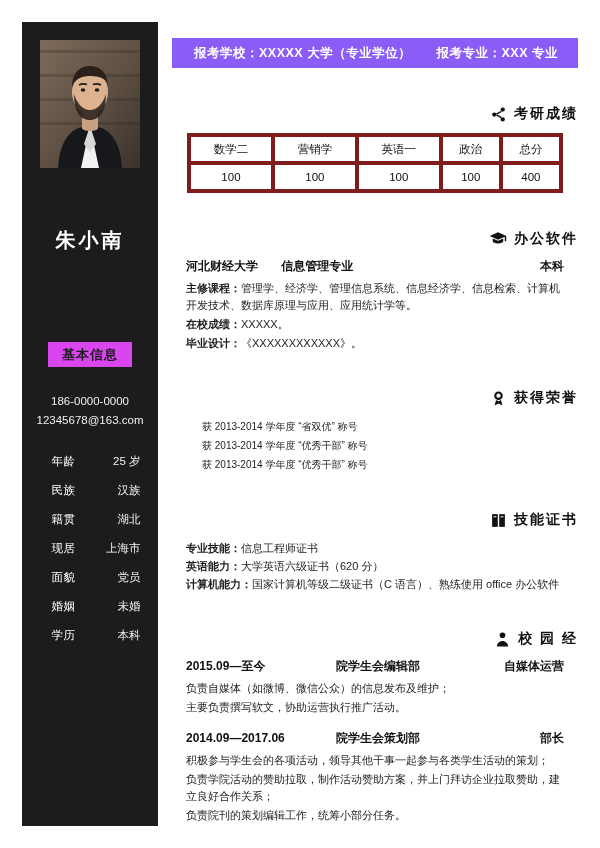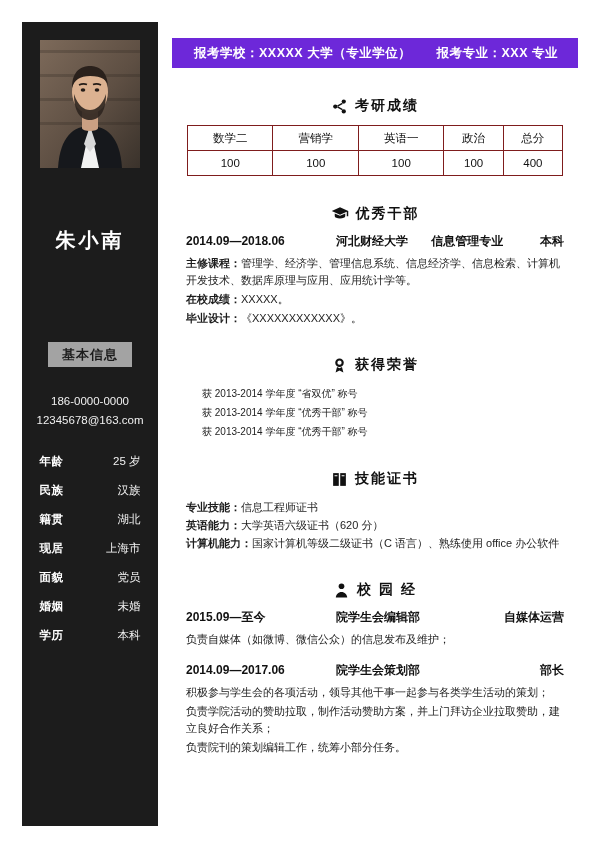--- a/index.html
+++ b/index.html
@@ -54,21 +54,21 @@
     font-weight: bold;
     color: #ffffff;
   }
 
   .section-chip {
     position: absolute;
     left: 26px;
     top: 320px;
     width: 84px;
     height: 25px;
-    background: #a3a3a3;
+    background: #d946ef;
     color: #1c1c1c;
     font-size: 13px;
     font-weight: bold;
     line-height: 25px;
     text-align: center;
     letter-spacing: 1px;
   }
 
   .contact {
     position: absolute;
@@ -89,22 +89,23 @@
   }
   .inforow {
     display: flex;
     justify-content: center;
     align-items: baseline;
     height: 29px;
     font-size: 11.5px;
     color: #ffffff;
   }
   .inforow .k {
-    font-weight: bold;
+    font-weight: normal;
     width: 36px;
+    text-align: right;
     letter-spacing: 0.5px;
   }
   .inforow .v {
     width: 56px;
     text-align: right;
     padding-left: 9px;
     color: #f2f2f2;
   }
 
   
@@ -112,21 +113,21 @@
     position: absolute;
     left: 172px;
     top: 22px;
     width: 406px;
     height: 804px;
   }
 
   .topbar {
     position: relative;
     height: 30px;
-    background: #6d28d9;
+    background: #8b5cf6;
     color: #ffffff;
     margin-top: 16px;
   }
   .topbar .t1 {
     position: absolute;
     left: 22px;
     top: 0;
     line-height: 30px;
     font-size: 12.5px;
     font-weight: bold;
@@ -138,40 +139,40 @@
     top: 0;
     line-height: 30px;
     font-size: 12.5px;
     font-weight: bold;
     letter-spacing: 0.5px;
   }
 
   .sec-head {
     display: flex;
     align-items: center;
-    justify-content: center;
+    justify-content: flex-end;
     gap: 7px;
-    margin-top: 29px;
+    margin-top: 37px;
     margin-bottom: 10px;
   }
   .sec-head .ico { line-height: 0; }
   .sec-head .ttl {
     font-size: 14px;
     font-weight: bold;
     color: #111111;
     letter-spacing: 2px;
   }
 
   table.scores {
     border-collapse: collapse;
     width: 376px;
     margin: 4px auto 0 auto;
   }
   table.scores td {
-    border: 1px solid #7f1d1d;
+    border: 4px solid #7f1d1d;
     height: 22px;
     text-align: center;
     font-size: 11.5px;
     color: #111111;
   }
   table.scores tr.head td { font-weight: normal; }
 
   .block { padding: 0 14px 0 14px; }
 
   .entry-line {
@@ -331,26 +332,25 @@
     </tbody>
       </table>
 
     <div class="sec-head">
       <span class="ico">
         <svg width="18" height="18" viewBox="0 0 24 24" fill="#111111">
           <path d="M12 3L1 8l11 5 9-4.09V15h2V8L12 3z"></path>
           <path d="M5 11.2V15c0 1.7 3.1 3 7 3s7-1.3 7-3v-3.8l-7 3.2-7-3.2z"></path>
         </svg>
       </span>
-      <span class="ttl">优秀干部</span>
+      <span class="ttl">办公软件</span>
     </div>
 
     <div class="block">
       <div class="entry-line">
-        <span class="date">2014.09—2018.06</span>
         <span class="mid">
           <span class="org">河北财经大学</span>
           <span>信息管理专业</span>
         </span>
         <span class="right">本科</span>
       </div>
       <p class="para">
         <b>主修课程：</b><span>管理学、经济学、管理信息系统、信息经济学、信息检索、计算机开发技术、数据库原理与应用、应用统计学等。</span>
       </p>
       <p class="para">
@@ -413,20 +413,21 @@
     </div>
 
     <div class="block">
       <div>
         <div class="entry-line">
           <span class="date">2015.09—至今</span>
           <span class="mid">院学生会编辑部</span>
           <span class="right">自媒体运营</span>
         </div>
         <p class="para">负责自媒体（如微博、微信公众）的信息发布及维护；</p>
+        <p class="para">主要负责撰写软文，协助运营执行推广活动。</p>
       </div>
 
       <div class="spacer-12"></div>
 
       <div>
         <div class="entry-line">
           <span class="date">2014.09—2017.06</span>
           <span class="mid">院学生会策划部</span>
           <span class="right">部长</span>
         </div>

